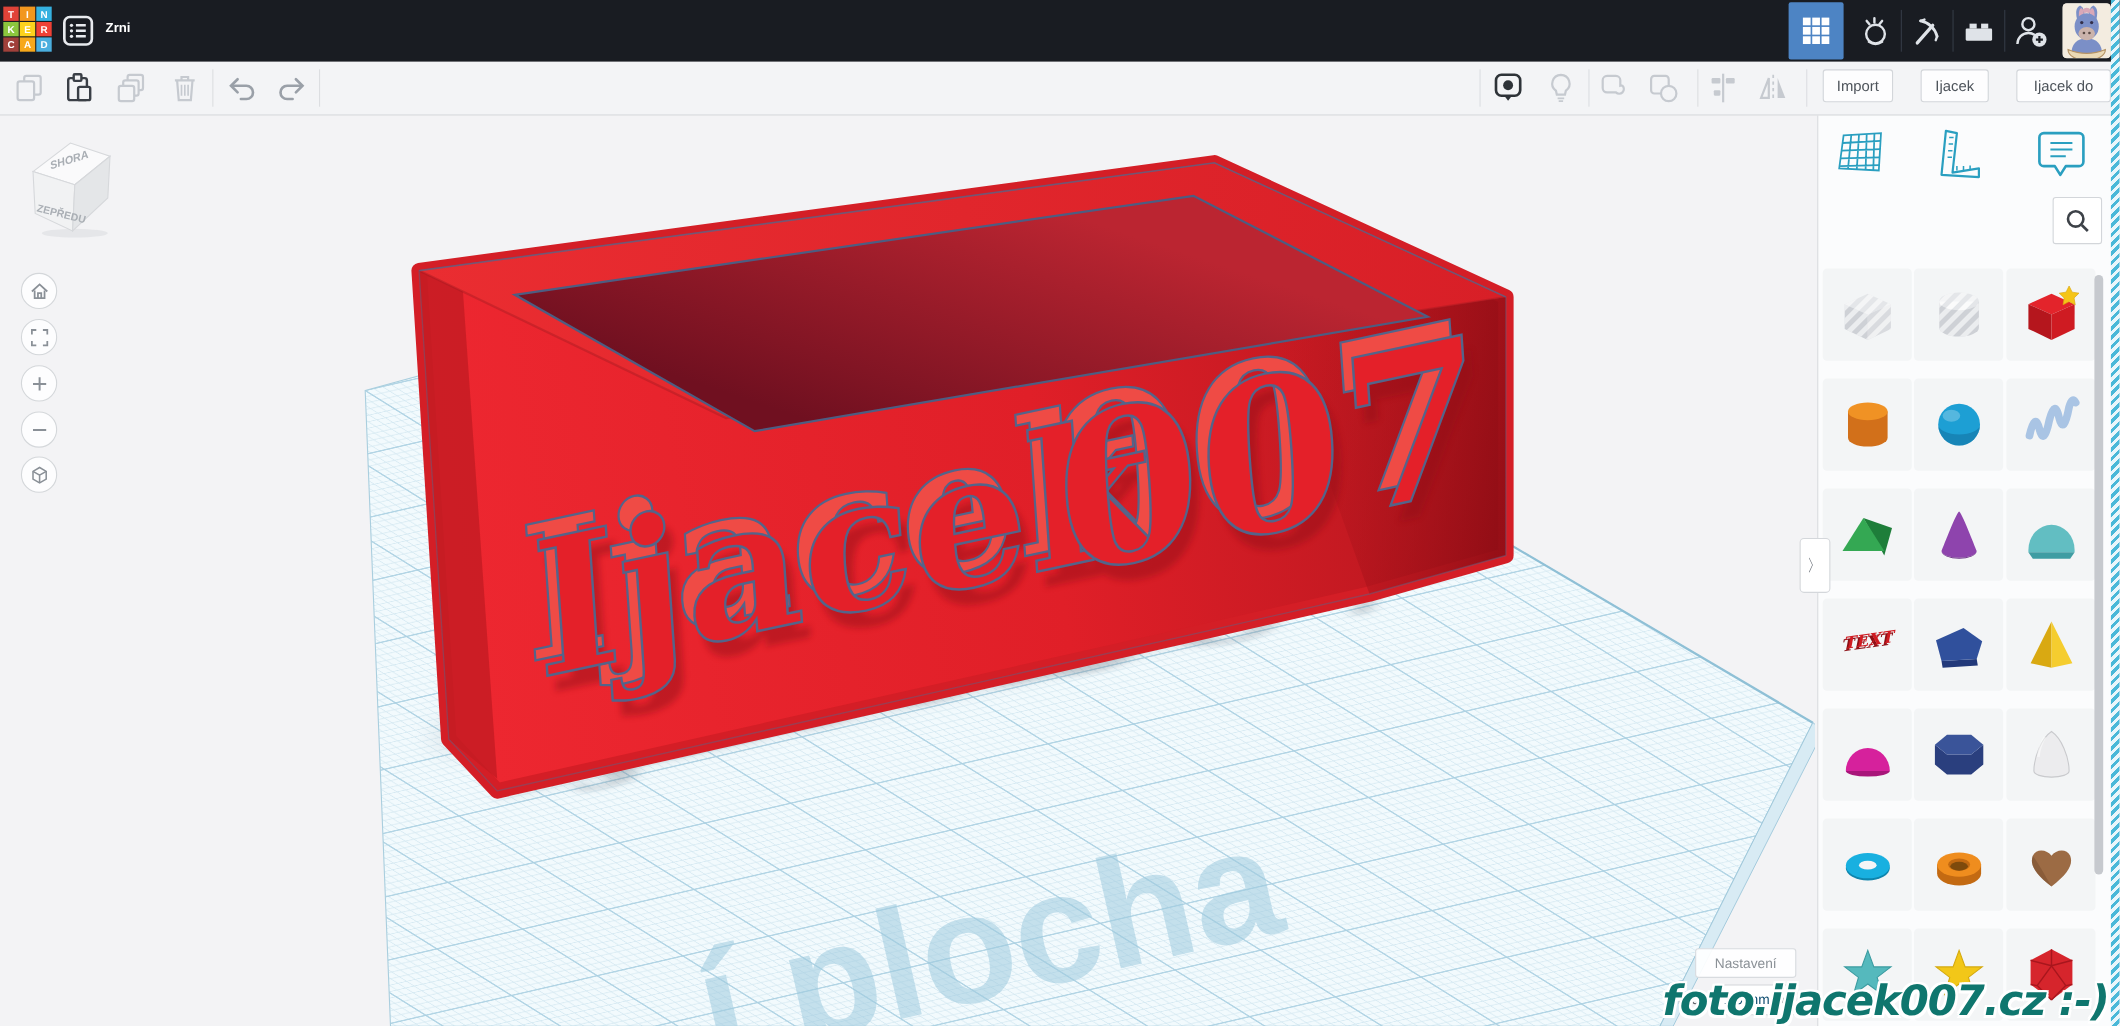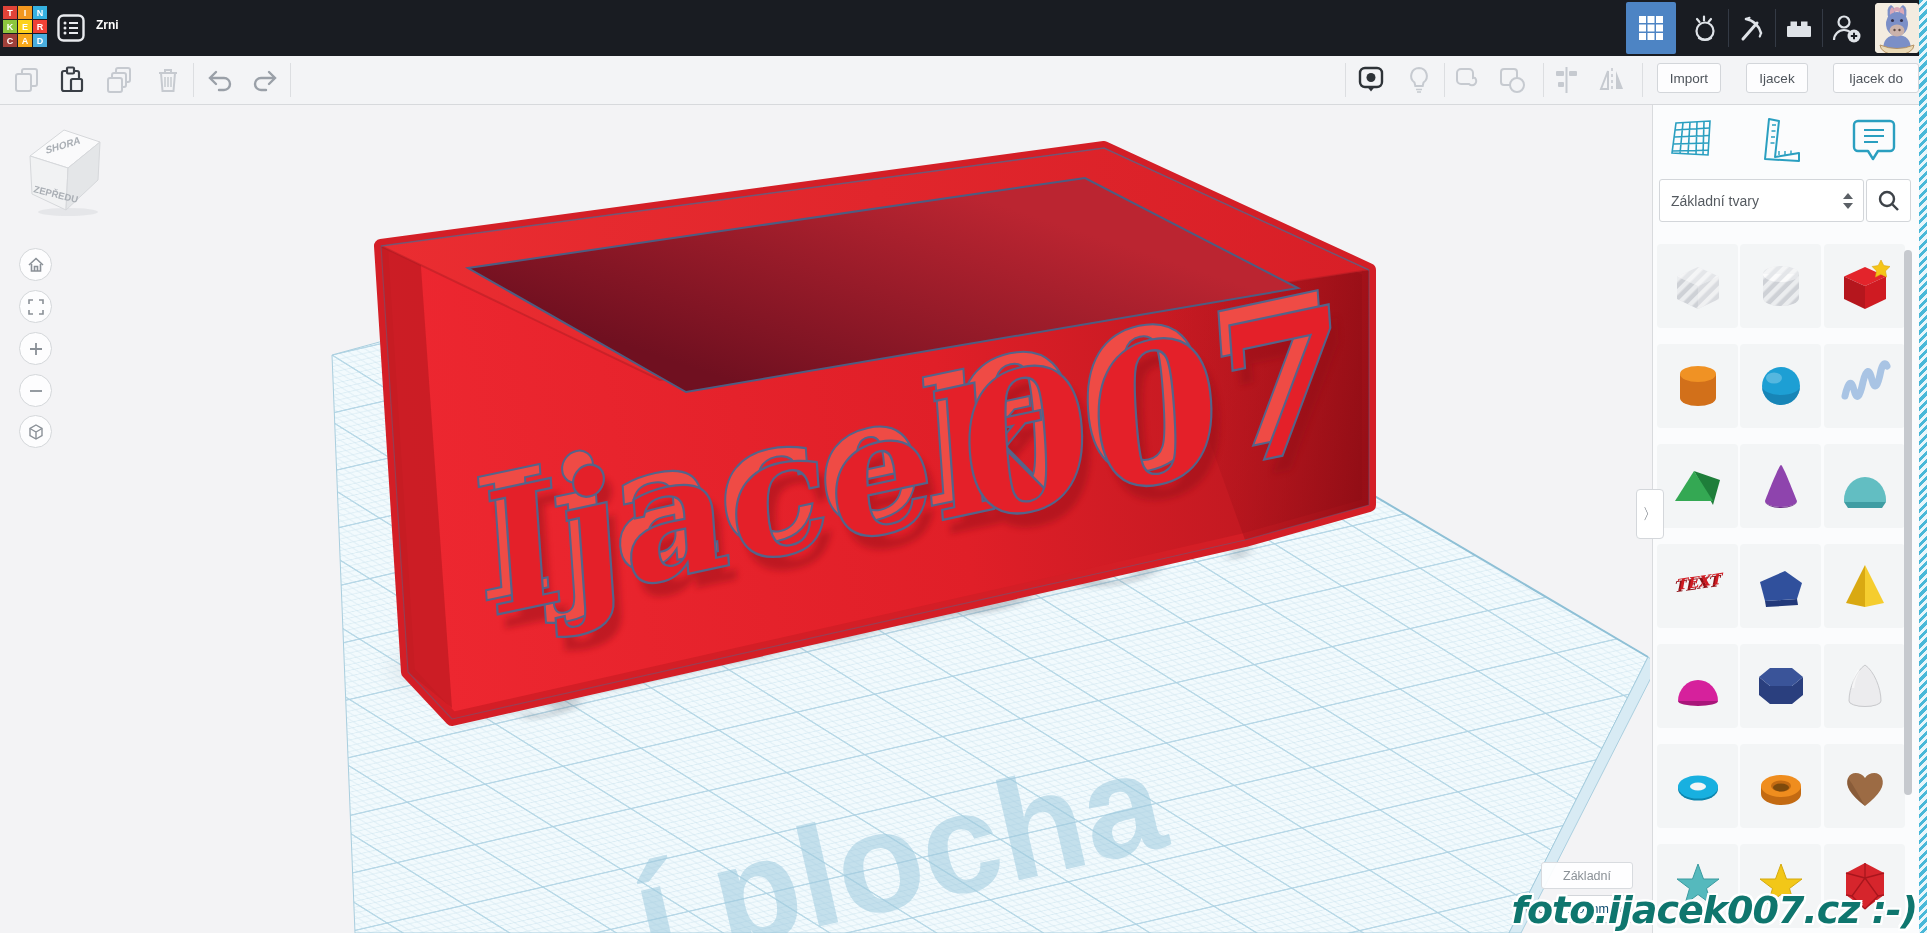--- a/index.html
+++ b/index.html
@@ -354,21 +354,21 @@
       </svg>
   </div>
   <div class="navbtn" style="top:311px">
     <svg width="18" height="18" viewBox="0 0 18 18" fill="none" stroke="#8a9097" stroke-width="1.4">
       <polygon points="9,2 15,5.5 15,12.5 9,16 3,12.5 3,5.5"></polygon>
         <path d="M3,5.5 L9,9 L15,5.5 M9,9 V16"></path>
     </svg>
   </div>
 
   
-  <div class="settings-btn">Základní</div>
+  <div class="settings-btn">Nastavení</div>
   <div class="krok">
     <span class="krok-label">Krok</span>
     <div class="krok-box">
       <span>1,0 mm</span>
       <svg width="9" height="6" viewBox="0 0 9 6">
           <polygon points="4.5,0 9,6 0,6" fill="#6a7077"></polygon>
         </svg>
     </div>
   </div>
 </main>
@@ -390,27 +390,20 @@
       <path d="M15,10 h4 M14.5,16 h4 M14,22 h4 M13.5,28 h4 M22,40 v-4 M28,40 v-4 M34,39.5 v-4" stroke-width="1.4"></path>
     </svg>
   </div>
   <div class="p-ic" style="left:196px">
     <svg width="48" height="48" viewBox="0 0 48 48" fill="none" stroke="#2a9fc0" stroke-width="2.4">
       <path d="M8,6 h32 a4,4 0 0 1 4,4 v22 a4,4 0 0 1 -4,4 h-12 l-5,8 -5,-8 h-10 a4,4 0 0 1 -4,-4 v-22 a4,4 0 0 1 4,-4z" stroke-linejoin="round"></path>
       <path d="M14,15 h20 M14,21 h20 M14,27 h14" stroke-width="1.8"></path>
     </svg>
   </div>
 
-  <div class="p-select">
-    <span>Základní tvary</span>
-    <svg width="10" height="16" viewBox="0 0 10 16" style="position:absolute;right:10px">
-      <polygon points="5,0 10,6 0,6" fill="#5b6066"></polygon>
-        <polygon points="5,16 10,10 0,10" fill="#5b6066"></polygon>
-    </svg>
-  </div>
   <div class="p-search">
     <svg width="24" height="24" viewBox="0 0 24 24" fill="none" stroke="#3d4248" stroke-width="2.4">
       <circle cx="10" cy="10" r="7"></circle>
         <path d="M15.5,15.5 L21,21"></path>
     </svg>
   </div>
 
   <div id="shape-grid">
       <div class="cell" style="left: 4px; top: 140px;">
         <svg width="56" height="56" viewBox="0 0 56 56">

